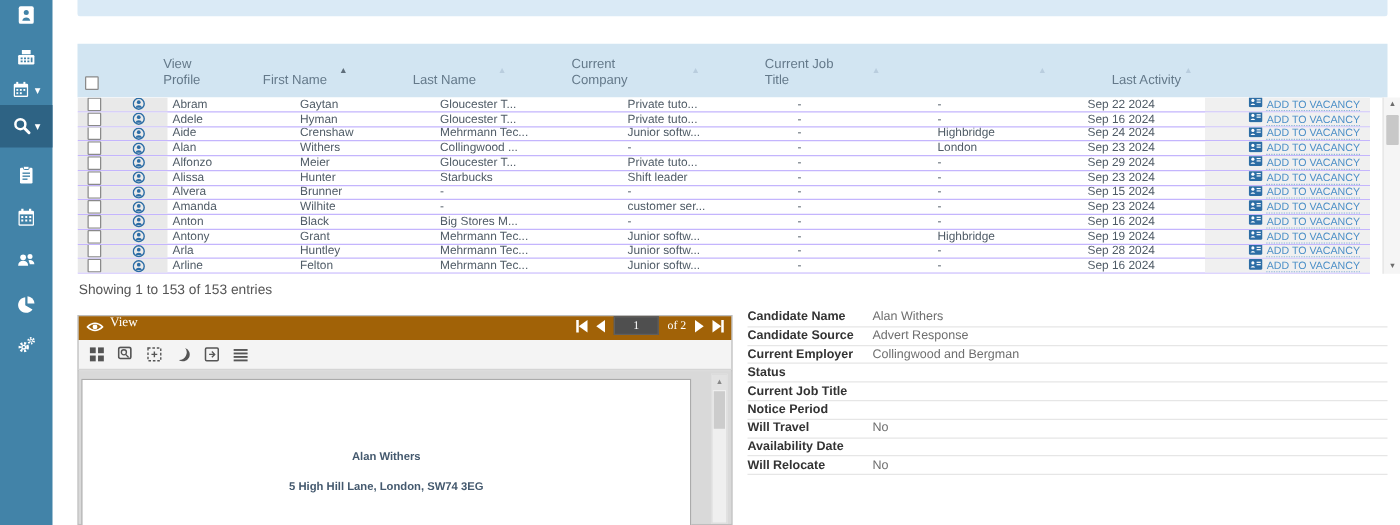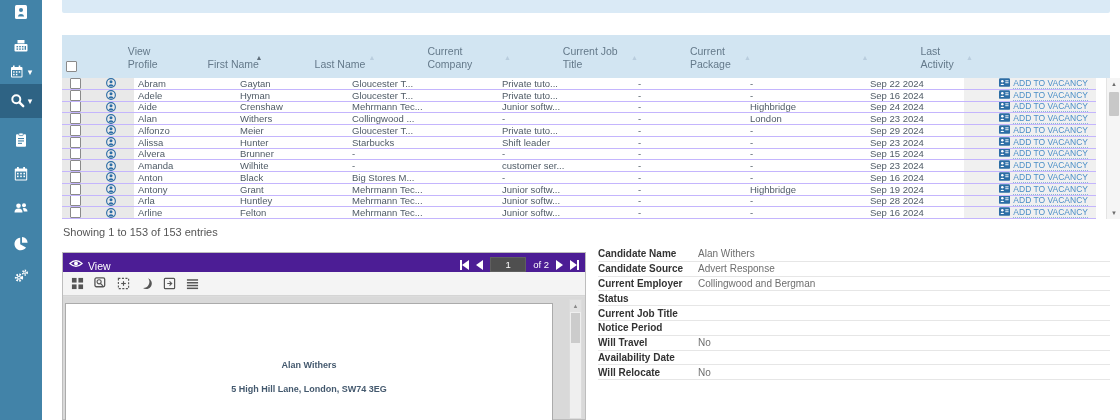--- a/index.html
+++ b/index.html
@@ -43,21 +43,21 @@
   .trow .c9{background:#f0f0f0;justify-content:flex-end;padding-right:8px;}
   .avlbl{color:#4b8fc7;font-size:8.5px;margin-left:3px;border-bottom:1px dotted #8db6d8;letter-spacing:0;}
   .vscroll{position:absolute;right:0;top:78px;width:14px;height:141px;background:#f5f5f5;border-left:1px solid #e4e4e4;box-sizing:border-box;}
   .vs-arrow{position:absolute;left:0;width:14px;height:12px;display:flex;align-items:center;justify-content:center;font-size:6px;color:#6d6d6d;cursor:pointer;}
   .vs-thumb{position:absolute;left:2px;top:14px;width:10px;height:24px;background:#c8c8c8;border-radius:1px;cursor:pointer;}
 
   .summary{position:absolute;left:63px;top:226px;font-size:11px;color:#555;}
 
   
   .viewer{position:absolute;left:62px;top:252px;width:524px;height:168px;background:#dcdcdc;border:1px solid #bdbdbd;box-sizing:border-box;}
-  .v-head{position:absolute;left:0;top:0;width:100%;height:19px;background:#4c1d95;display:flex;align-items:flex-end;padding:0 6px;box-sizing:border-box;color:#fff;}
+  .v-head{position:absolute;left:0;top:0;width:100%;height:19px;background:#a16207;display:flex;align-items:flex-start;padding:0 6px;box-sizing:border-box;color:#fff;font-family:Liberation Serif, serif;}
   .v-title{font-size:10.5px;margin-left:5px;}
   .v-pages{margin-left:auto;display:flex;align-items:center;gap:7px;}
   .tri{width:0;height:0;border-top:5px solid transparent;border-bottom:5px solid transparent;cursor:pointer;}
   .tri.left{border-right:7px solid #fff;}
   .tri.right{border-left:7px solid #fff;}
   .bar{width:2px;height:10px;background:#fff;}
   .pgbtn{display:flex;align-items:center;cursor:pointer;}
   .pagebox{min-width:34px;height:13px;background:#4f4f4f;border:1px solid #5f5f5f;color:#fff;font-size:9.5px;display:flex;align-items:center;justify-content:center;}
   .oftext{font-size:9.5px;color:#fff;}
   .v-tools{position:absolute;left:0;top:19px;width:100%;height:24px;background:#f4f4f4;border-bottom:1px solid #d5d5d5;display:flex;align-items:center;gap:10px;padding:0 8px;box-sizing:border-box;}
@@ -213,24 +213,20 @@
     <div class="hc c3">
         <span class="hlbl">Last Name</span>
         <span class="arrow">▲</span>
       </div>
     <div class="hc c4">
         <span class="hlbl">Current Company</span>
         <span class="arrow">▲</span>
       </div>
     <div class="hc c5">
         <span class="hlbl">Current Job Title</span>
-        <span class="arrow">▲</span>
-      </div>
-    <div class="hc c6">
-        <span class="hlbl">Current Package</span>
         <span class="arrow">▲</span>
       </div>
     <div class="hc c7">
         <span class="arrow">▲</span>
       </div>
     <div class="hc c8">
         <span class="hlbl">Last Activity</span>
         <span class="arrow">▲</span>
       </div>
     <div class="hc c9"></div>

